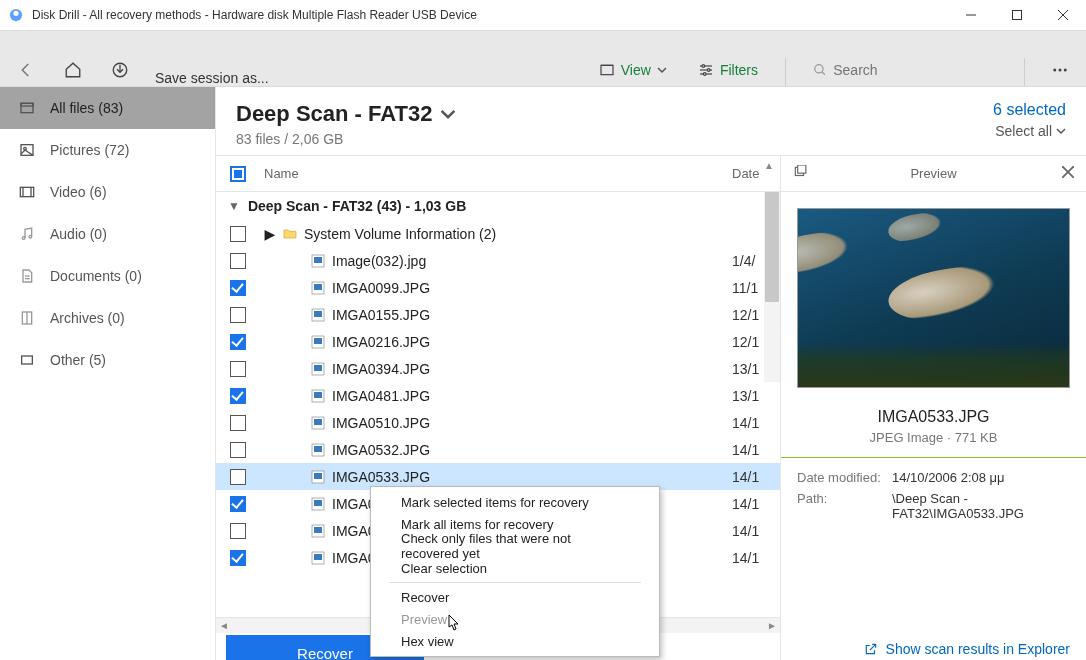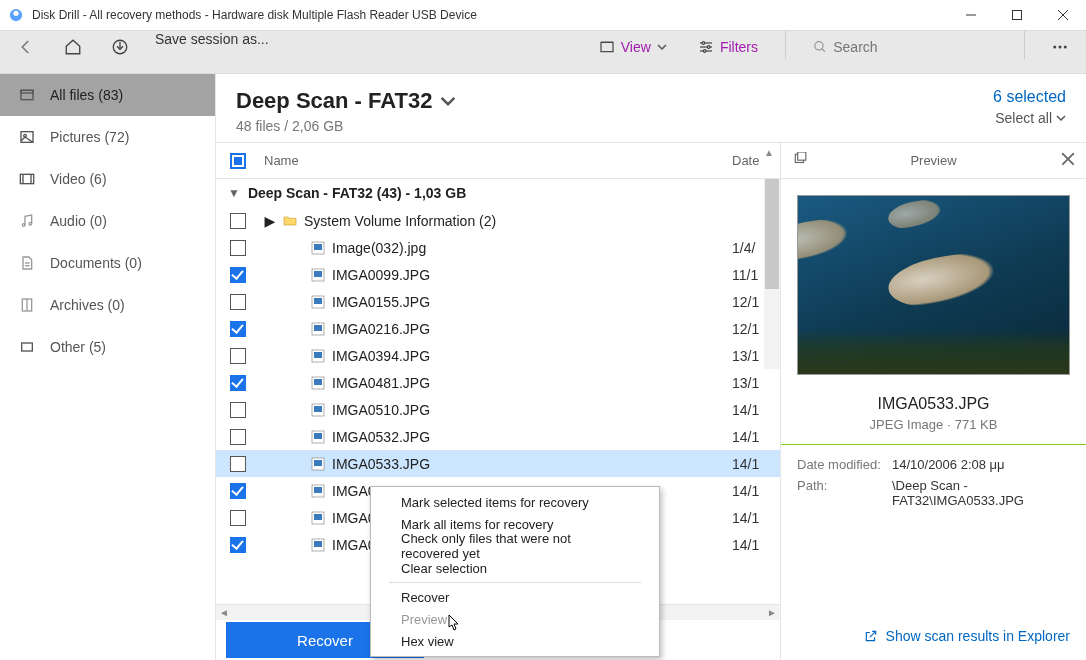--- a/index.html
+++ b/index.html
@@ -5,25 +5,25 @@
   * { box-sizing: border-box; margin: 0; padding: 0; font-family: "Segoe UI", Arial, sans-serif; }
   body { width: 1086px; height: 660px; background: #fff; overflow: hidden; font-size: 14px; color: #222; position: relative; }
   
   .titlebar { height: 30px; display: flex; align-items: center; padding: 0 0 0 8px; background: #fff; }
   .titlebar .app-icon { width: 16px; height: 16px; margin-right: 8px; display:inline-flex; align-items:center; justify-content:center;}
   .titlebar .title { font-size: 12px; color: #333; }
   .titlebar .win-controls { margin-left: auto; display: flex; }
   .titlebar .win-controls .wc { width: 46px; height: 30px; display: flex; align-items: center; justify-content: center; }
   .titlebar .win-controls .wc svg { stroke: #333; }
   
-  .toolbar { height: 44px; background: #e8e8e8; border-top:1px solid #dcdcdc; border-bottom:1px solid #dcdcdc; display: flex; align-items: flex-start; padding: 0 10px; gap: 15px; position:relative; }
+  .toolbar { height: 57px; background: #e8e8e8; border-top:1px solid #dcdcdc; border-bottom:1px solid #dcdcdc; display: flex; align-items: flex-end; padding: 0 10px; gap: 15px; position:relative; }
   .toolbar .btn { width: 32px; height: 32px; display:flex; align-items:center; justify-content:center; border-radius:4px; }
   .toolbar .save-label { font-size: 14px; color: #333; margin-left: 4px; }
   .toolbar .spacer { flex: 1; }
-  .toolbar .view-btn, .toolbar .filters-btn { display:flex; align-items:center; gap:6px; height:32px; padding:0 8px; color:#a21caf; }
+  .toolbar .view-btn, .toolbar .filters-btn { display:flex; align-items:center; gap:6px; height:32px; padding:0 8px; color:#15803d; }
   .toolbar .search-wrap { display:flex; align-items:center; background:#e8e8e8; height:32px; width:200px; border-radius:4px; padding:0 8px; gap:6px;}
   .toolbar .search-wrap input { border:none; background:transparent; outline:none; font-size:14px; color:#be185d; width:100%;}
   .toolbar .more { width:32px; height:32px; display:flex; align-items:center; justify-content:center; }
   .vline { width:1px; height:28px; background:#ccc; margin:0 4px;}
   
   .main { display:flex; height: calc(660px - 30px - 44px); }
   
   .sidebar { width: 216px; border-right:1px solid #e5e5e5; background:#fff; }
   .side-item { display:flex; align-items:center; height:42px; padding:0 18px; gap:14px; color:#555; font-size:14px;}
   .side-item.active { background:#a3a3a3; color:#222; }
@@ -262,21 +262,21 @@
 
   <div class="content">
     <div class="header-row">
       <div class="header-left">
         <div class="header-title-row">
           <span class="header-title">Deep Scan - FAT32</span>
           <svg width="16" height="16" viewBox="0 0 10 10">
               <polyline points="1,3 5,7 9,3" fill="none" stroke="#555" stroke-width="1.5"></polyline>
             </svg>
         </div>
-        <span class="header-sub">48 files / 2,06 GB</span>
+        <span class="header-sub">83 files / 2,06 GB</span>
       </div>
       <div class="header-right">
         <div class="selected-count">6 selected</div>
         <div class="select-all">
           <span>Select all</span>
           <svg width="10" height="10" viewBox="0 0 10 10">
               <polyline points="1,3 5,7 9,3" fill="none" stroke="#555" stroke-width="1.5"></polyline>
             </svg>
         </div>
       </div>

